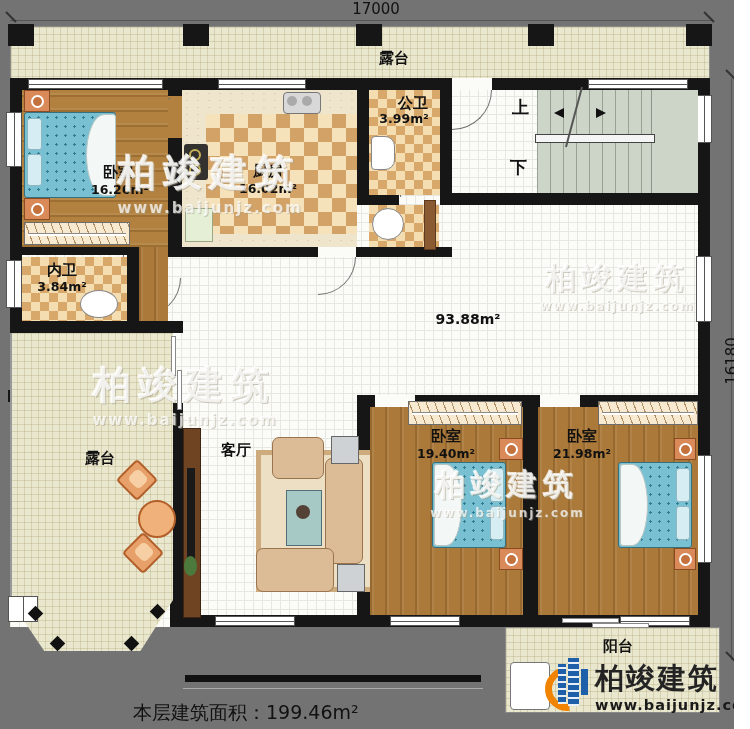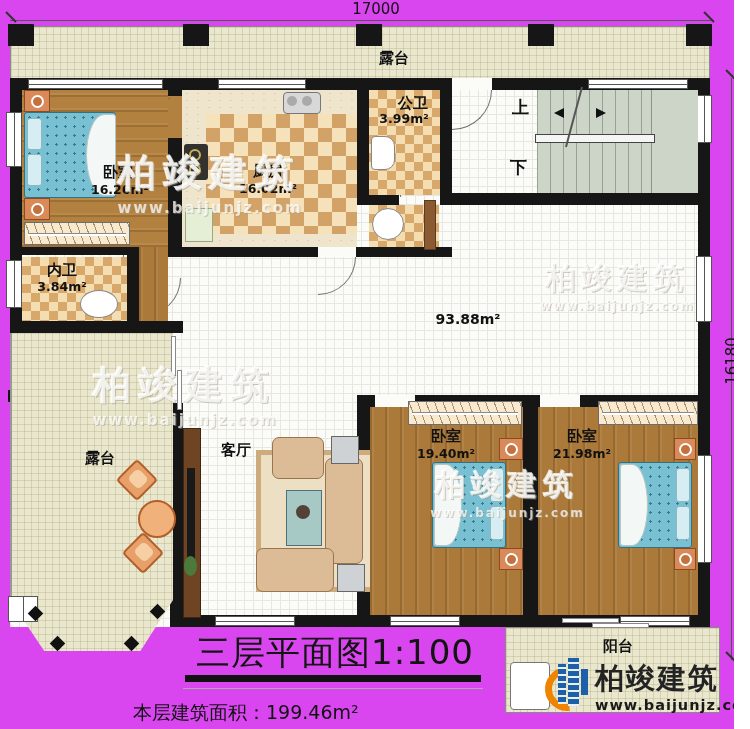--- a/index.html
+++ b/index.html
@@ -1,17 +1,17 @@
 <!DOCTYPE html>
 <html><head>
 <meta charset="utf-8">
 <style>
   html,body{margin:0;padding:0;background:#fff;}
   body{font-family:"DejaVu Sans","Liberation Sans",sans-serif;}
-  #canvas{position:relative;width:734px;height:729px;background:#d946ef;overflow:hidden;}
+  #canvas{position:relative;width:734px;height:729px;background:#737373;overflow:hidden;}
   .abs{position:absolute;}
   .wall{position:absolute;background:#161616;}
   .tile{background:#fbfbf8;background-image:linear-gradient(#e7e7e2 1px,transparent 1px),linear-gradient(90deg,#e7e7e2 1px,transparent 1px);background-size:9px 9px;}
   .terr{background:#eae7cf;background-image:linear-gradient(rgba(160,150,100,.28) 1px,transparent 1px),linear-gradient(90deg,rgba(160,150,100,.28) 1px,transparent 1px);background-size:7px 7px;}
   .wood-h{background:#b2813f;background-image:repeating-linear-gradient(0deg,rgba(80,45,8,.22) 0 2px,rgba(255,255,255,.07) 2px 4px,transparent 4px 15px);}
   .wood-v{background:#ab7a3a;background-image:repeating-linear-gradient(90deg,rgba(80,45,8,.22) 0 2px,rgba(255,255,255,.07) 2px 4px,transparent 4px 15px);}
   .chk-lg{background:repeating-conic-gradient(#d3a267 0 25%,#f6e2ba 0 50%) 0 0/28px 28px;}
   .chk-sm{background:repeating-conic-gradient(#d8a86b 0 25%,#f3ddb1 0 50%) 0 0/18px 18px;}
   .marble{background:#efe5cd;background-image:radial-gradient(rgba(190,170,130,.35) 1px,transparent 1px);background-size:11px 7px;}
   .hatch{background:#f7ead0;background-image:repeating-linear-gradient(70deg,transparent 0 7px,#b08e64 7px 8px);border:1px solid #6d6d6d;box-sizing:border-box;}
@@ -235,21 +235,20 @@
   </div>
   <div class="wm" style="left:35px;top:360px;width:300px;">
     <span class="wm-name">柏竣建筑</span>
     <span class="wm-url">www.baijunjz.com</span>
   </div>
   <div class="wm wm-sm" style="left:385px;top:465px;width:245px;">
     <span class="wm-name">柏竣建筑</span>
     <span class="wm-url">www.baijunjz.com</span>
   </div>
 
-  <div class="abs" style="left:170px;top:630px;width:330px;font-size:34px;color:#141414;text-align:center;letter-spacing:1px;">三层平面图1:100</div>
   <div class="abs" style="left:185px;top:675px;width:296px;height:7px;background:#111;"></div>
   <div class="abs" style="left:183px;top:688px;width:300px;height:1px;background:#aaa;"></div>
   <div class="abs" style="left:133px;top:700px;width:240px;font-size:19px;color:#111;">本层建筑面积：199.46m²</div>
 
   <div class="abs" style="left:543px;top:655px;width:195px;height:62px;">
     <div class="abs" style="left:2px;top:12px;width:44px;height:44px;border:7px solid transparent;border-left-color:#f08300;border-bottom-color:#f08300;border-radius:50%;transform:rotate(38deg);box-sizing:border-box;"></div>
     <div class="abs" style="left:15px;top:9px;width:8px;height:40px;background:#1d5fa8;background-image:repeating-linear-gradient(0deg,rgba(255,255,255,.9) 0 2px,transparent 2px 7px);"></div>
     <div class="abs" style="left:25px;top:3px;width:11px;height:48px;background:#1d5fa8;background-image:repeating-linear-gradient(0deg,rgba(255,255,255,.9) 0 2px,transparent 2px 7px);"></div>
     <div class="abs" style="left:38px;top:14px;width:7px;height:26px;background:#1d5fa8;"></div>
     <div class="abs" style="left:52px;top:4px;width:142px;font-size:29px;font-weight:900;color:#232323;letter-spacing:2px;">柏竣建筑</div>

